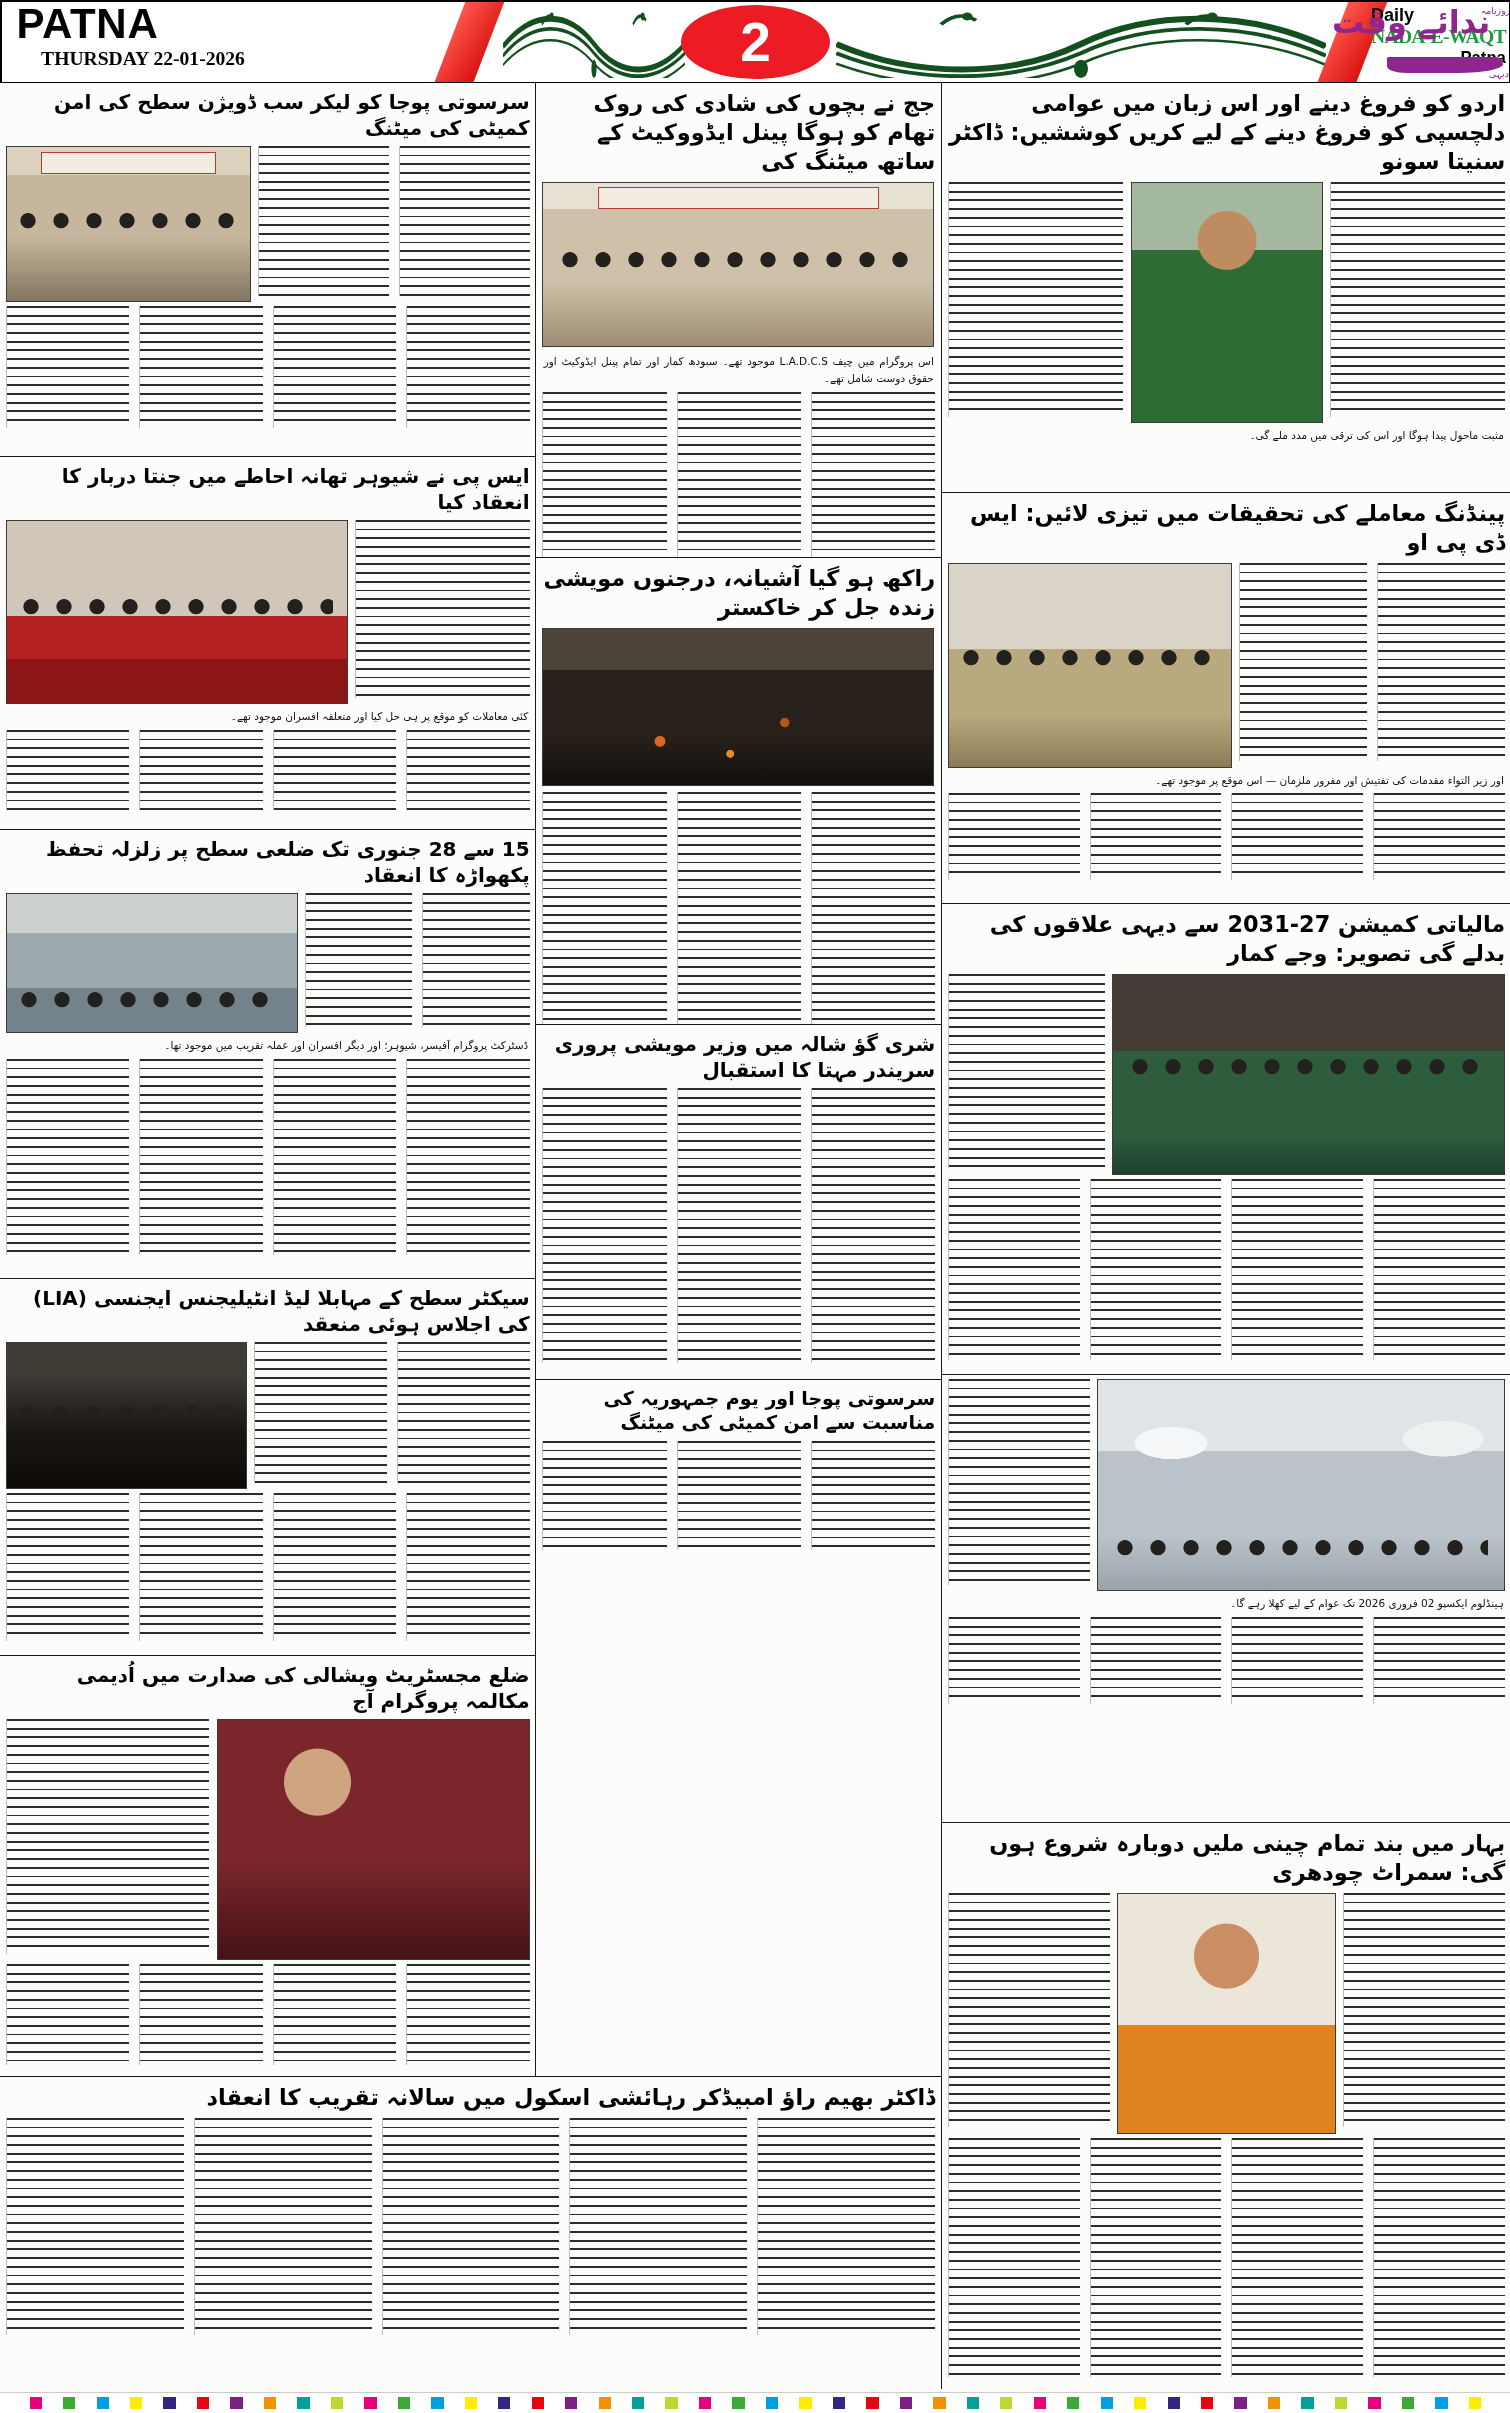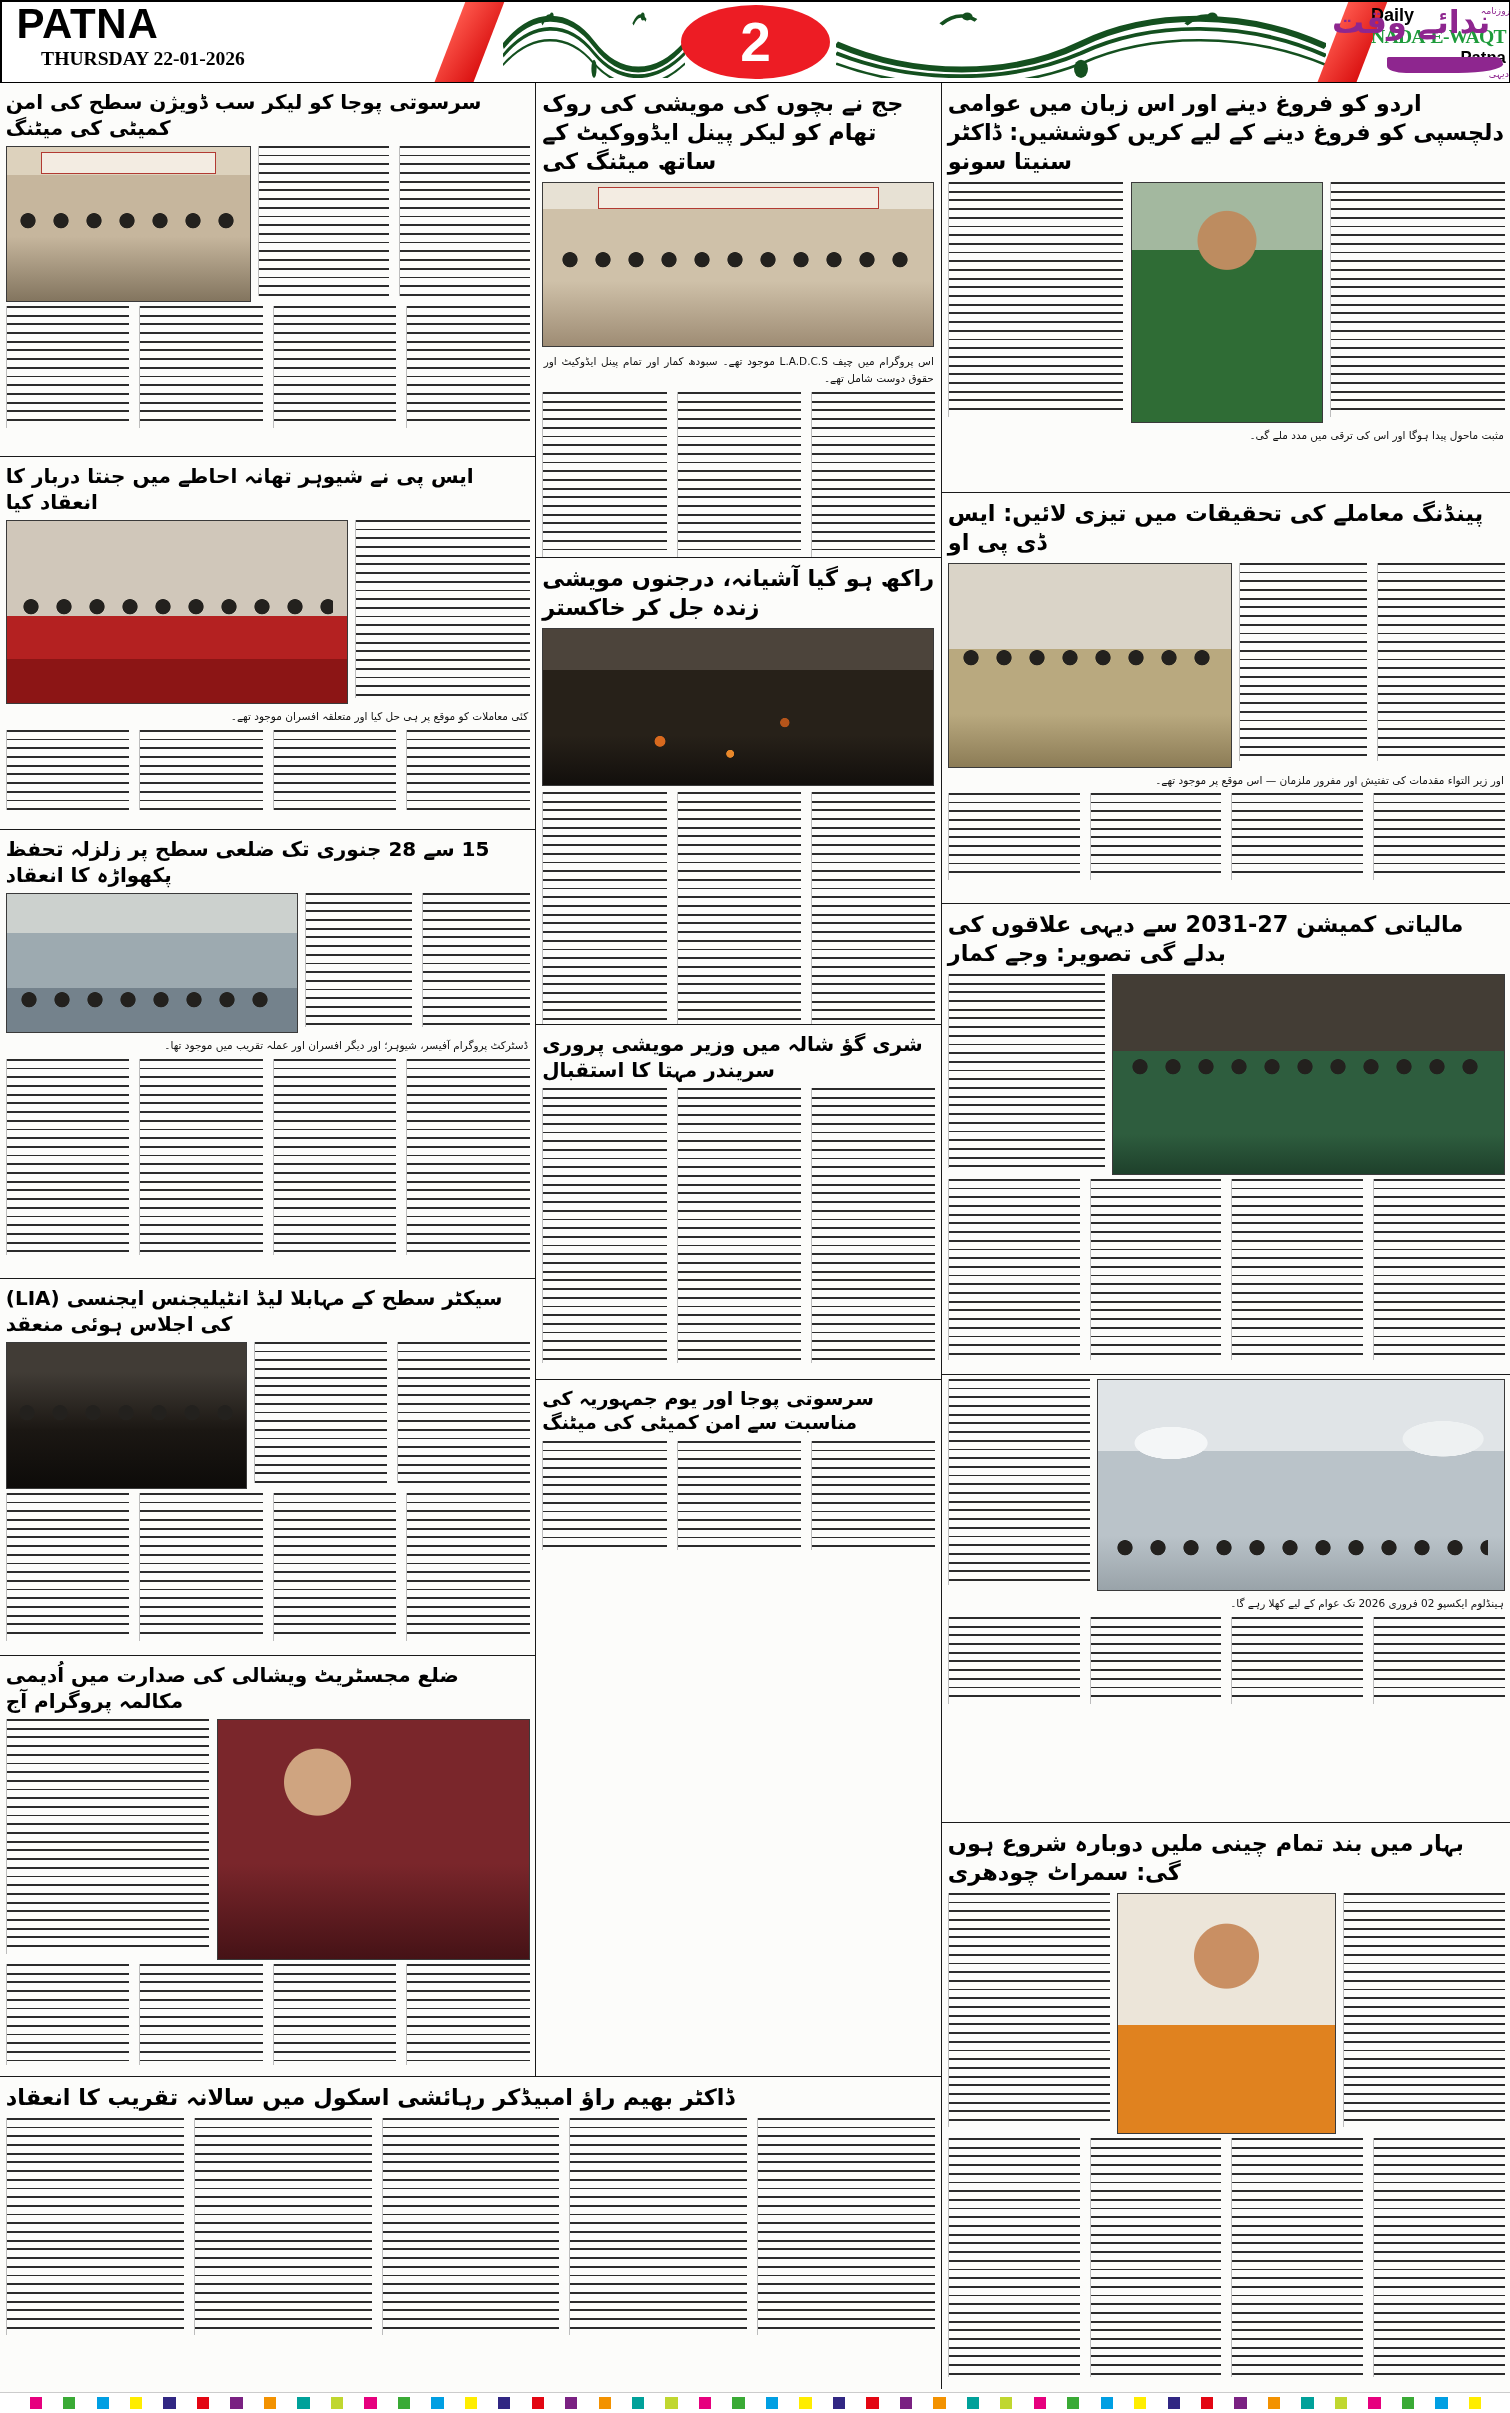--- a/index.html
+++ b/index.html
@@ -40,21 +40,21 @@
   .band{box-sizing:border-box}
   .band-wrap{width:941px}
   .bands{display:flex}
   .left-band{width:536px}
   .mid-band{width:406px;border-left:1.4px solid #1a1a1a}
   .right-band{width:627px;border-left:1.4px solid #1a1a1a}
   .article{box-sizing:border-box;padding:4.3px 5.8px 2.9px;overflow:hidden;border-top:1.4px solid #1a1a1a;background:#fcfcfa}
   .band > .article:first-child{border-top:none}
   .bottom-article{border-top:1.4px solid #1a1a1a}
 
-  .headline{direction:rtl;text-align:left;font-weight:bold;margin:1.4px 0 5.8px;line-height:1.3;
+  .headline{direction:rtl;text-align:right;font-weight:bold;margin:1.4px 0 5.8px;line-height:1.3;
             font-family:"DejaVu Sans",sans-serif}.h26{font-size:19px}.h28{font-size:20px}.h31{font-size:22.4px}
 
   .row{display:flex;gap:7.2px;margin-bottom:5.8px}
   .cols{display:flex;gap:10px;direction:rtl;margin-bottom:4.3px}
   .cols .sim{flex:1;border-left:0.7px solid #bdbdbd}
   .cols .sim:first-child{border-left:0.7px solid #bdbdbd}
   .sim{background:repeating-linear-gradient(180deg,#2b2b2b 0 1.8px,transparent 1.8px 8.7px)}
   .row .sim{flex:1;align-self:stretch}
   .frag{direction:rtl;font-size:10.5px;line-height:1.65;text-align:justify;margin:1.4px 1.4px 4.3px;color:#111}
 
@@ -256,21 +256,21 @@
                 <div class="sim"></div>
                 <div class="sim"></div>
                 <div class="sim"></div>
               </div>
           </article>
         </section>
 
         <section class="band mid-band">
 
           <article class="article" style="height:474px">
-            <h2 class="headline h31">جج نے بچوں کی مویشی کی روک تھام کو لیکر پینل ایڈووکیٹ کے ساتھ میٹنگ کی</h2>
+            <h2 class="headline h31">جج نے بچوں کی شادی کی روک تھام کو ہوگا پینل ایڈووکیٹ کے ساتھ میٹنگ کی</h2>
             <div class="ph ph-meeting2" style="width:390px;height:163px;margin-bottom:5.8px">
               <div class="banner"></div>
               <div class="figs m"></div>
             </div>
             <div class="frag">اس پروگرام میں چیف L.A.D.C.S موجود تھے۔ سبودھ کمار اور تمام پینل ایڈوکیٹ اور حقوق دوست شامل تھے۔</div>
             <div class="cols" style="height:167px">
                 <div class="sim"></div>
                 <div class="sim"></div>
                 <div class="sim"></div>
               </div>

